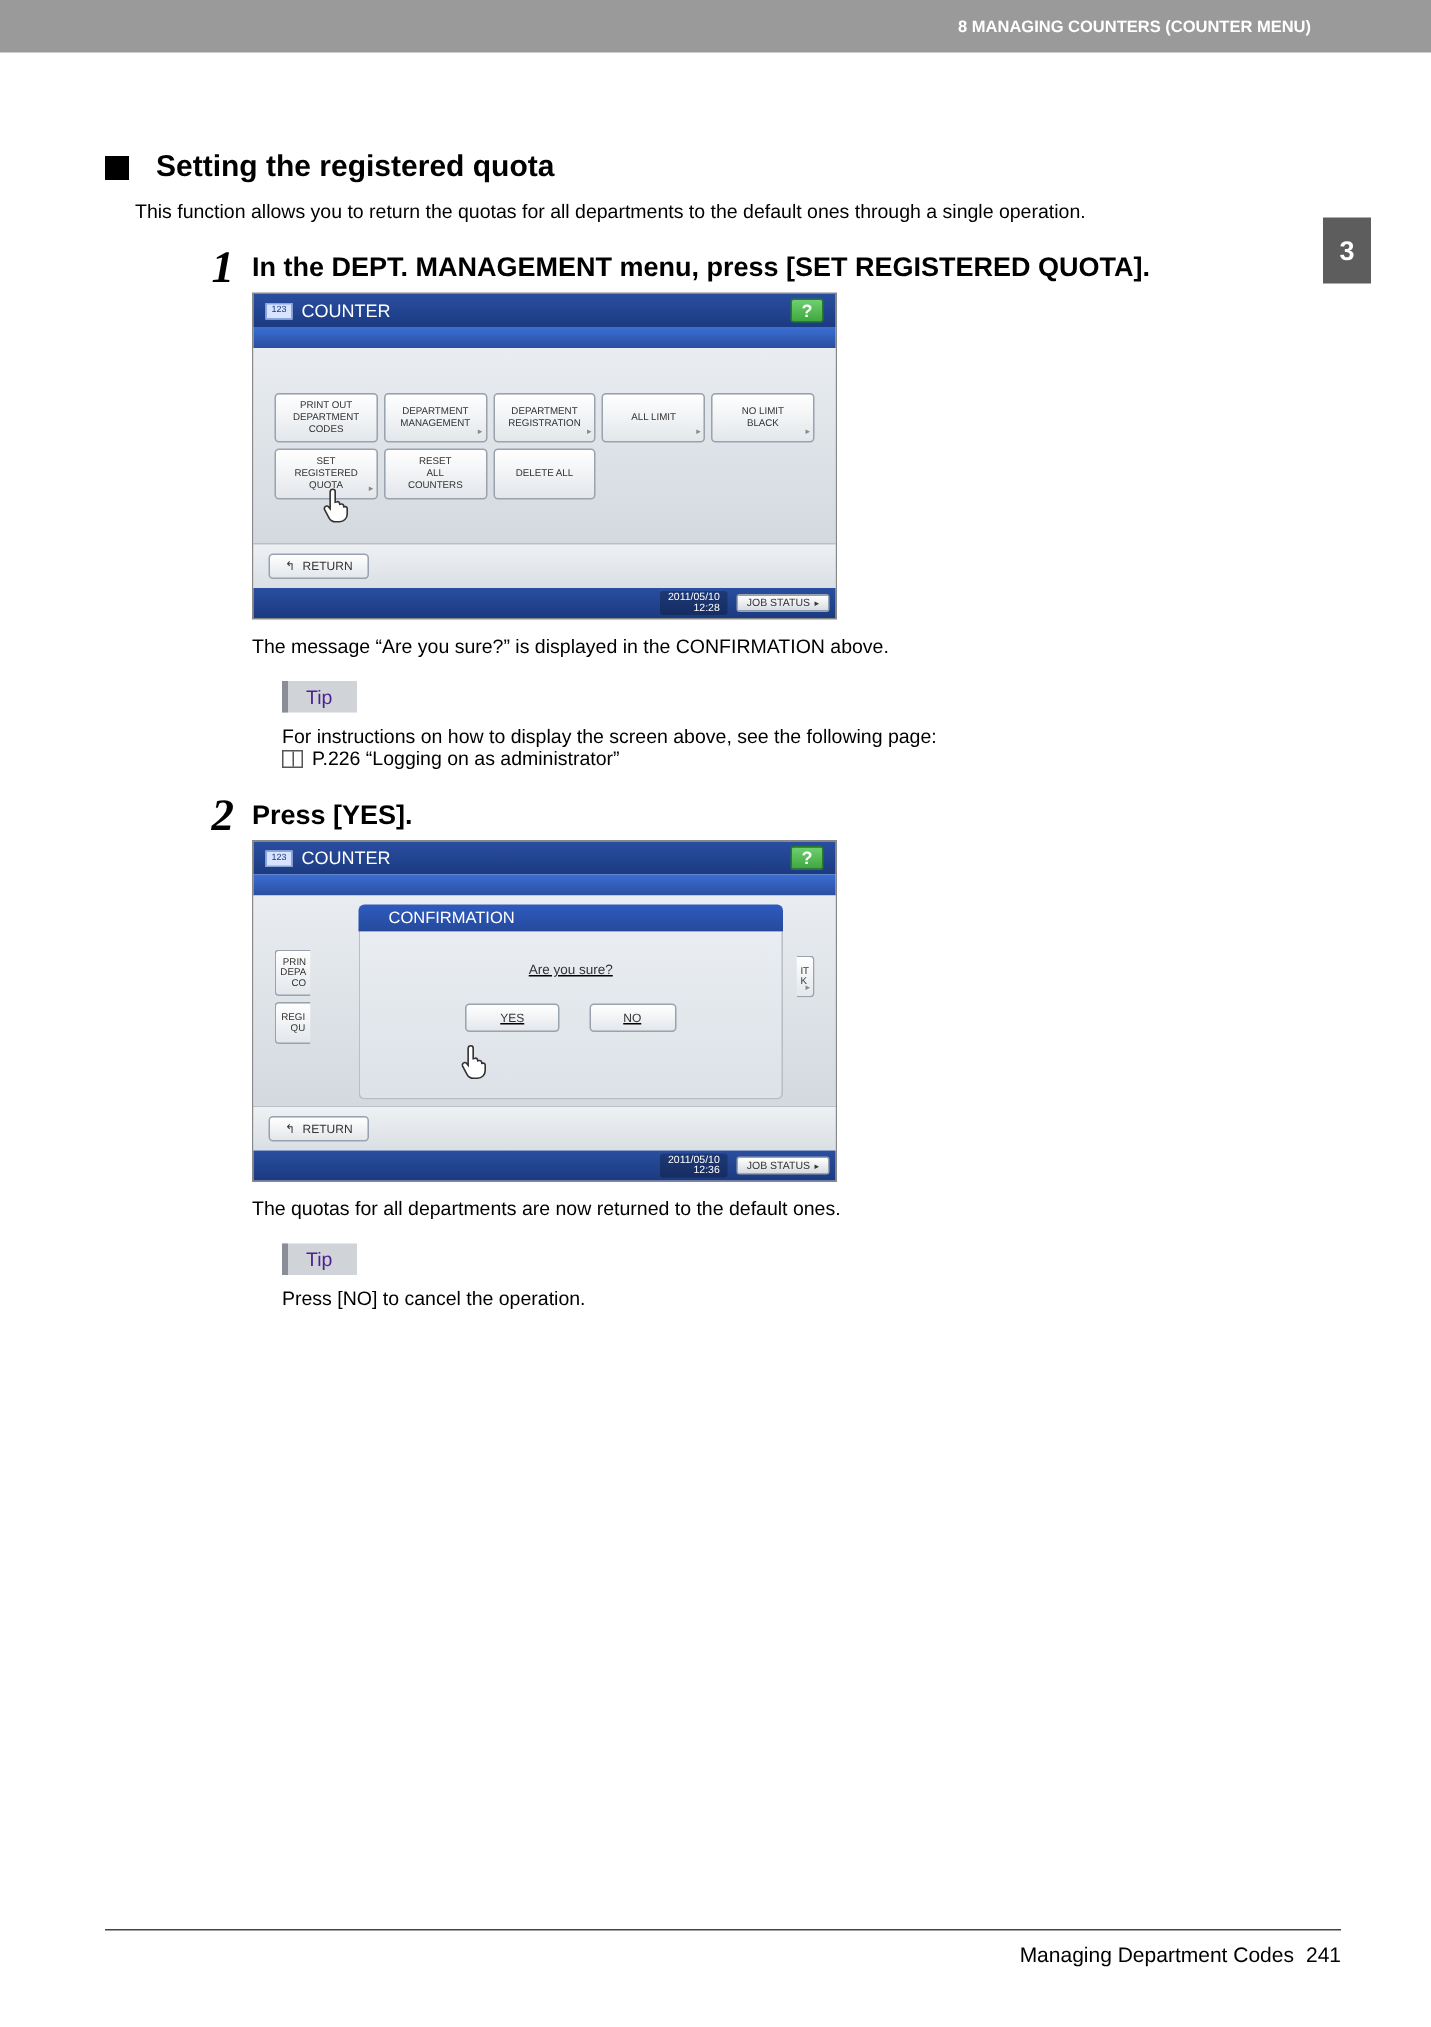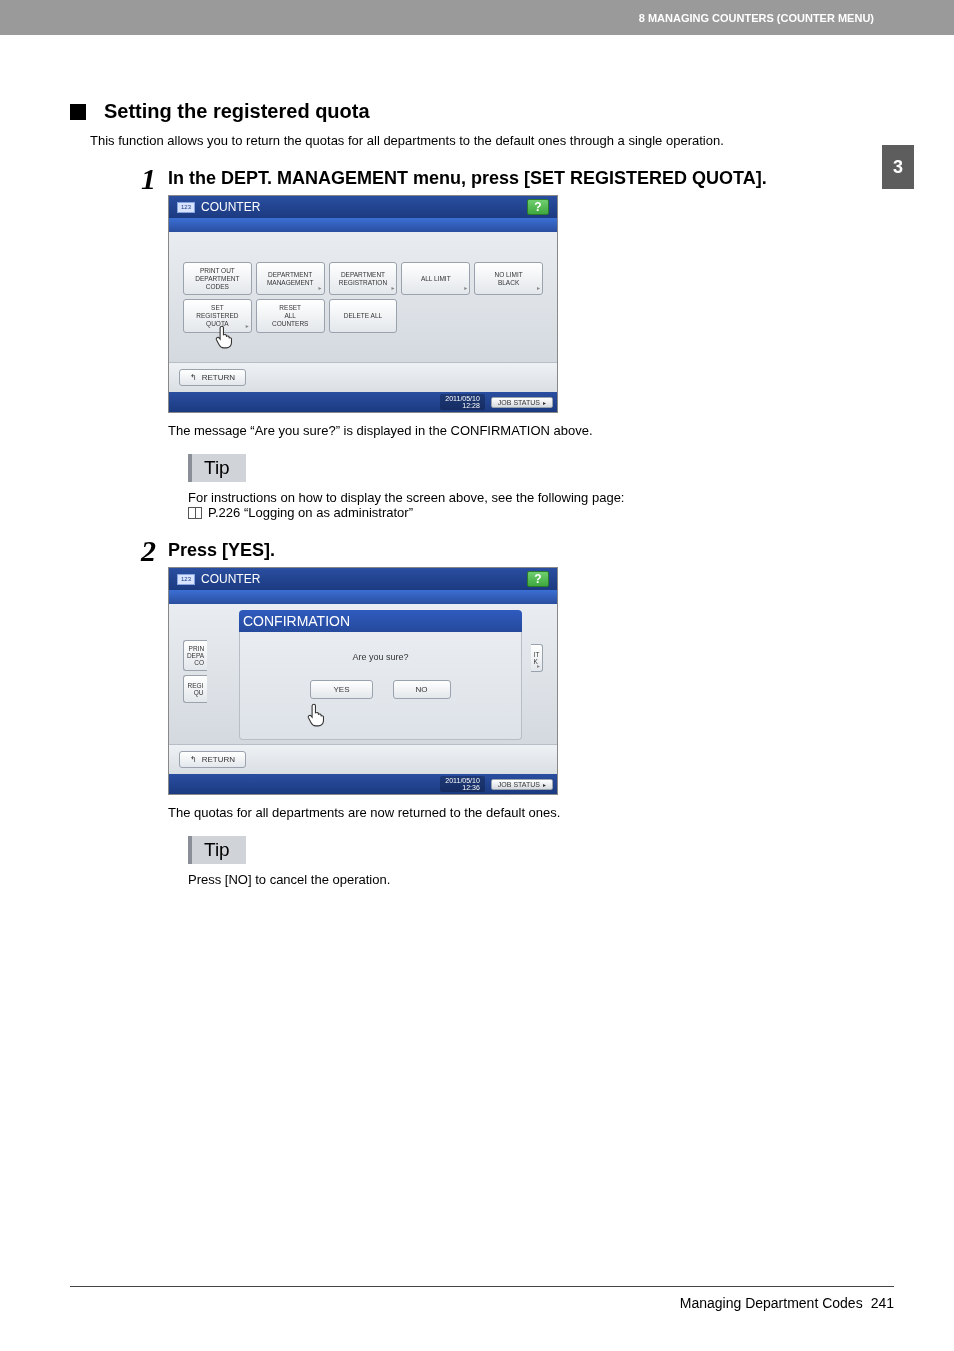--- a/index.html
+++ b/index.html
@@ -211,25 +211,25 @@
   }
   .step-result {
     font-size: 13px;
     margin-left: 0;
     margin-bottom: 16px;
   }
   .tip-label {
     display: inline-block;
     background: #d0d3d8;
     border-left: 4px solid #8a8e96;
-    font-size: 19px;
+    font-size: 13px;
     padding: 3px 16px 3px 12px;
     margin-left: 20px;
     margin-bottom: 8px;
-    color: #000000;
+    color: #4c1d95;
   }
   .tip-body {
     font-size: 13px;
     margin-left: 20px;
     margin-bottom: 16px;
   }
   .tip-body .book-icon {
     display: inline-block;
     width: 14px; height: 12px;
     border: 1px solid #555;
@@ -249,34 +249,35 @@
     left: 70px; right: 35px;
     top: 6px;
     bottom: 4px;
     border-radius: 4px;
     display:flex; flex-direction:column;
     padding-top:0;
   }
   .modal-header {
     background: linear-gradient(#2f5bbf,#254a9c);
     color:#fff;
-    font-size: 14px;
-    padding: 3px 4px;
+    font-size: 11px;
+    padding: 3px 20px;
     border-radius: 4px 4px 0 0;
   }
   .modal-body {
     flex:1;
     background: linear-gradient(#e9edf1,#dde2e8);
     display:flex; flex-direction:column;
     align-items:center;
     padding: 20px 10px 10px 10px;
     border-bottom: 1px solid #b8bec6;
     border-left: 1px solid #b8bec6;
     border-right: 1px solid #b8bec6;
     border-radius: 0 0 4px 4px;
+    text-decoration: underline;
   }
   .modal-msg {
     font-size: 9px;
     margin-bottom: 18px;
     color:#333;
   }
   .modal-btns {
     display:flex; gap: 20px;
   }
   .modal-btn {

